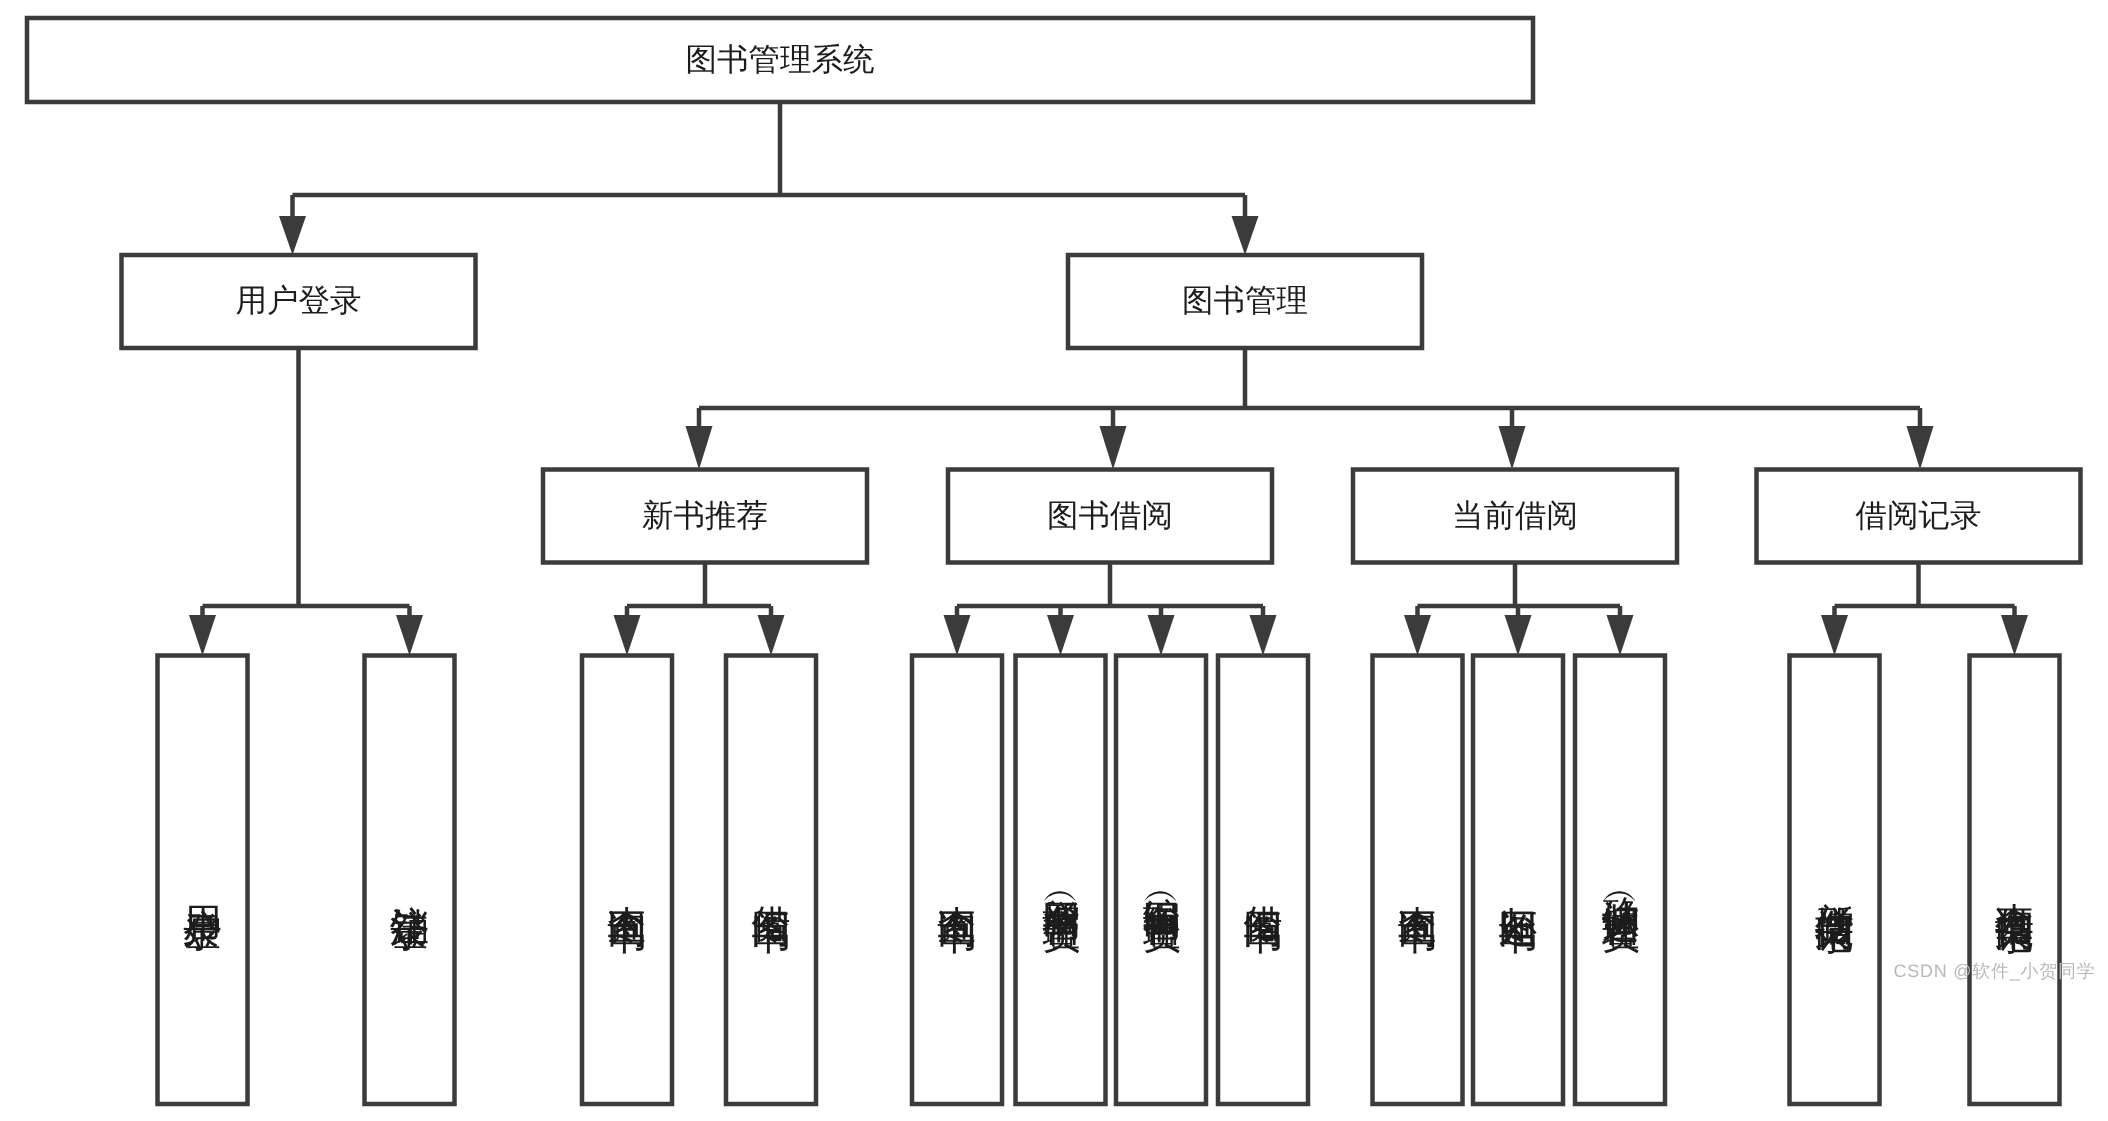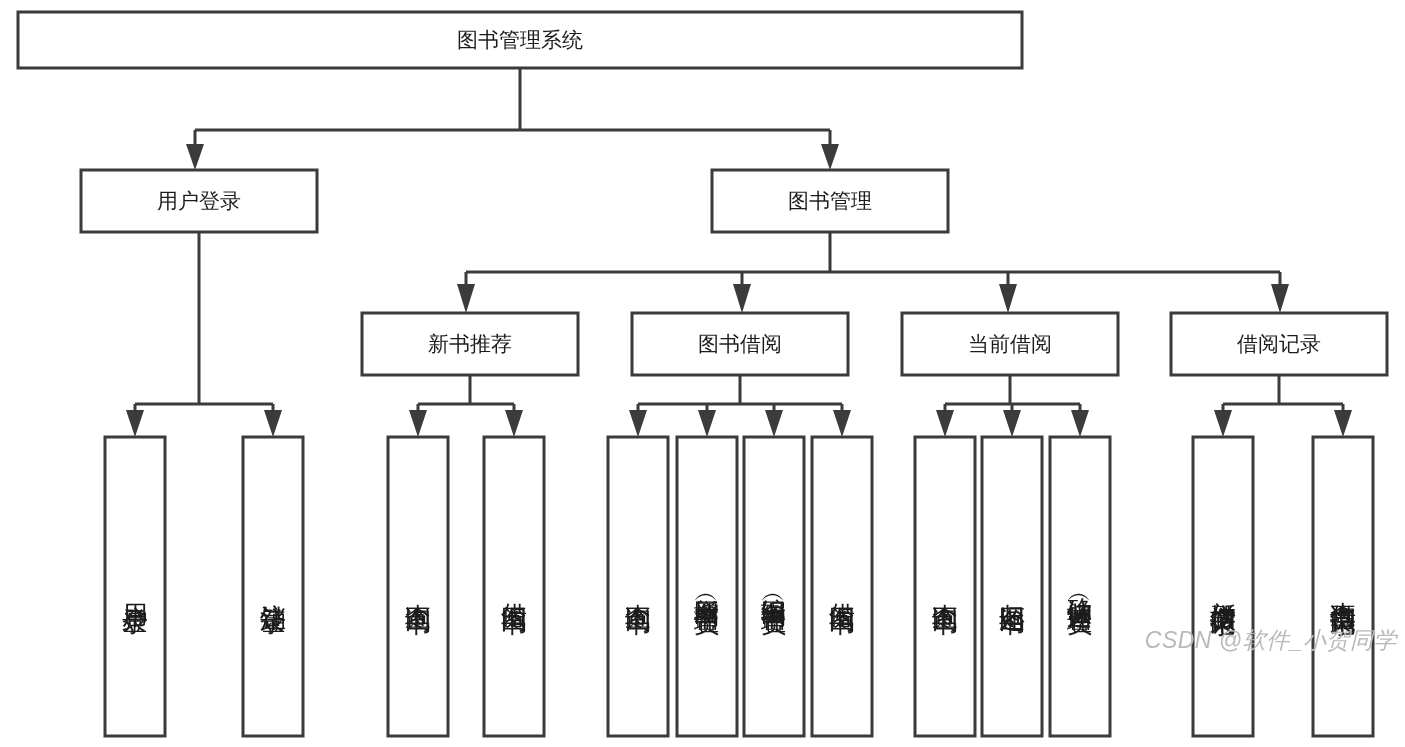--- a/index.html
+++ b/index.html
@@ -61,25 +61,24 @@
     align-items: center;
     justify-content: center;
     white-space: nowrap;
     pointer-events: none;
   }
   .watermark {
     position: absolute;
     right: 8px;
     bottom: 4px;
     font-family: "Liberation Sans", "DejaVu Sans", sans-serif;
-    font-size: 23px;
+    font-size: 12px;
     color: #b9b9b9;
     letter-spacing: 0.5px;
     user-select: none;
-    font-style: italic;
   }
 </style>
 </head>
 <body>
 
 <div id="diagram-root">
 
   <svg id="tree-svg" viewBox="0 0 1405 747">
 
     <g>

